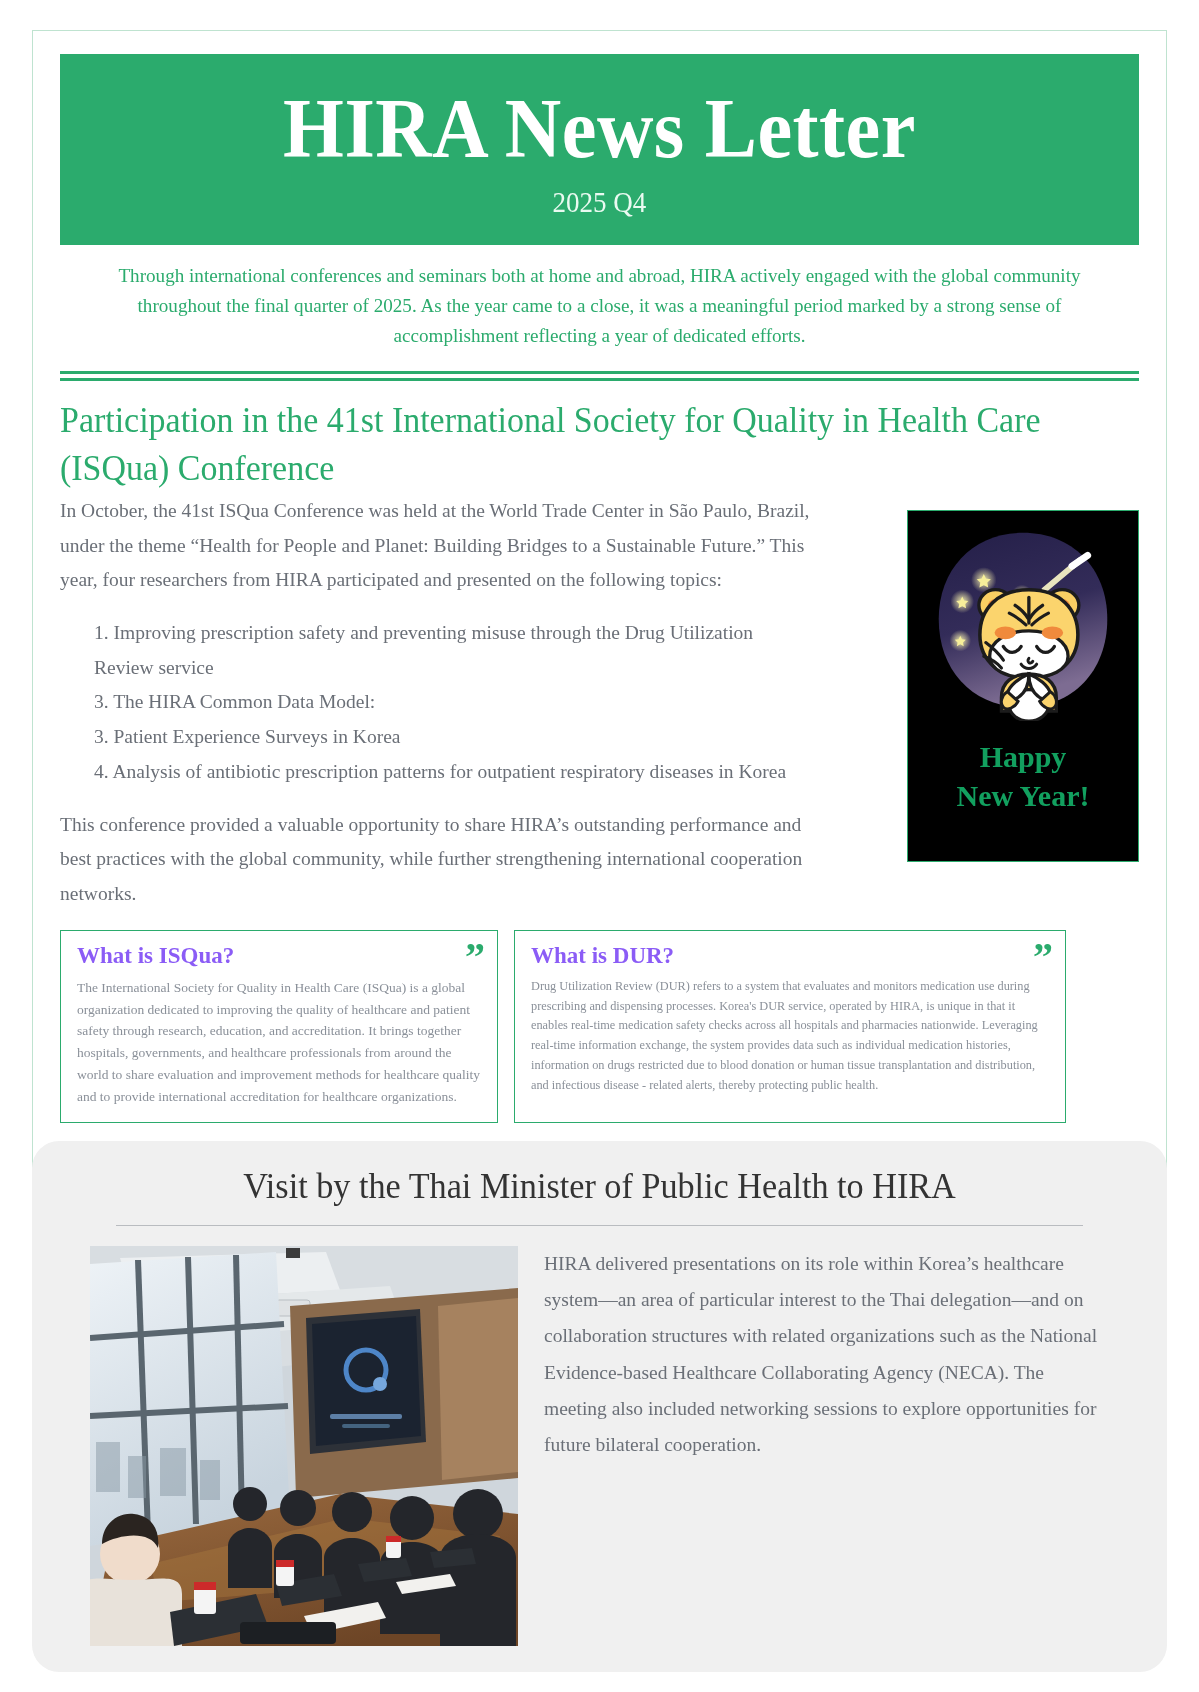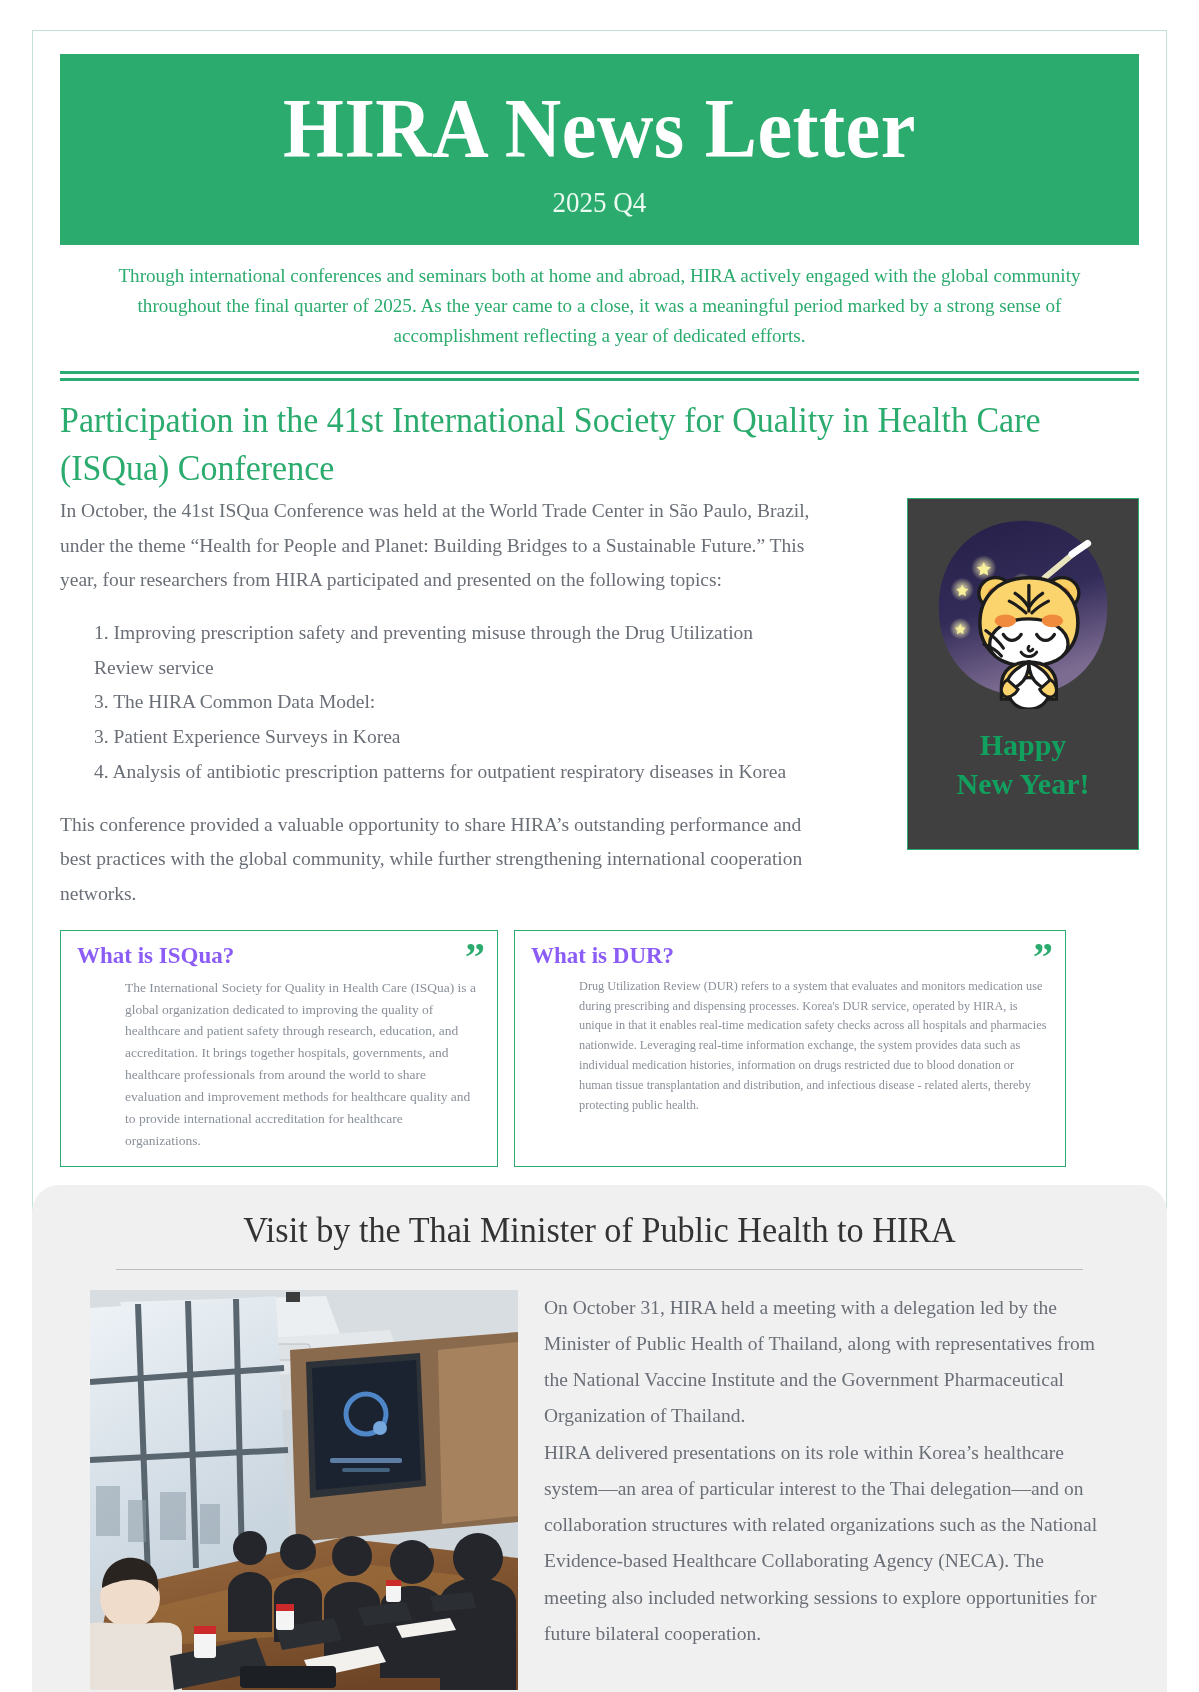--- a/index.html
+++ b/index.html
@@ -114,28 +114,28 @@
   .topic-sub {
     padding-left: 46px;
     font-size: 19.5px;
     line-height: 1.78;
   }
 
   
   .ny-card {
     position: absolute;
     right: 0;
-    top: 4px;
+    top: 16px;
     width: 232px;
     height: 352px;
     border: 1px solid #2bab6d;
     box-sizing: border-box;
     text-align: center;
     padding-top: 14px;
-    background: #404040;
+    background: #000000;
   }
   .ny-img { display: block; margin: 0 auto; }
   .ny-text {
     color: #12a05f;
     font-weight: 700;
     font-size: 30px;
     line-height: 1.3;
     margin-top: 16px;
     font-family: "Liberation Serif", "DejaVu Serif", serif;
   }
@@ -167,21 +167,20 @@
     top: 6px;
     color: #2bab6d;
     font-size: 40px;
     line-height: 1;
     font-weight: 700;
     font-family: "Liberation Serif", "DejaVu Serif", serif;
   }
   .ib-body {
     color: #8a9099;
     line-height: 1.62;
-    margin-left: 48px;
   }
   .infobox.left  .ib-body { font-size: 13.5px; }
   .infobox.right .ib-body { font-size: 12.3px; }
 
   
   .sec2 {
     background: #f0f0f0;
     margin: 18px -28px 0 -28px;
     padding: 24px 58px 26px 58px;
     border-radius: 27px;
@@ -421,20 +420,19 @@
               <rect x="296" y="290" width="15" height="22" rx="3" fill="#f4f4f4"></rect>
                 <rect x="296" y="290" width="15" height="6" fill="#cc2a2a"></rect>
               <path d="M214 370 L288 356 L296 372 L222 388 Z" fill="#f2f1ee"></path>
               <path d="M306 336 L360 328 L366 340 L312 348 Z" fill="#f2f1ee"></path>
               <rect x="150" y="376" width="96" height="22" rx="4" fill="#1c1f23"></rect>
             </g>
           </svg>
         </div>
 
         <div class="sec2-text">
-          <p>On October 31, HIRA held a meeting with a delegation led by the Minister of Public Health of Thailand, along with representatives from the National Vaccine Institute and the Government Pharmaceutical Organization of Thailand.</p>
           <p>HIRA delivered presentations on its role within Korea’s healthcare system—an area of particular interest to the Thai delegation—and on collaboration structures with related organizations such as the National Evidence-based Healthcare Collaborating Agency (NECA). The meeting also included networking sessions to explore opportunities for future bilateral cooperation.</p>
         </div>
       </div>
     </div>
 
   </div>
 </div>
 
 </body></html>

